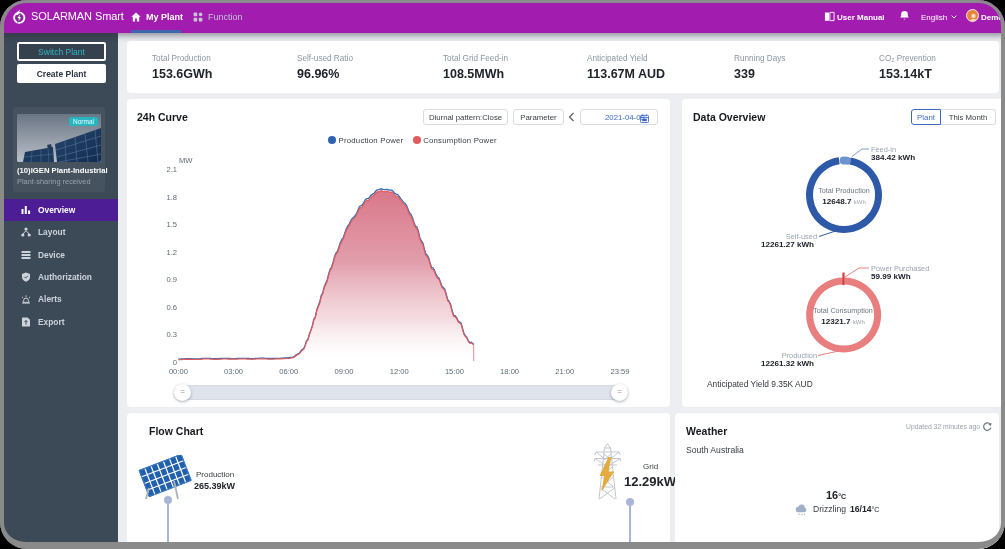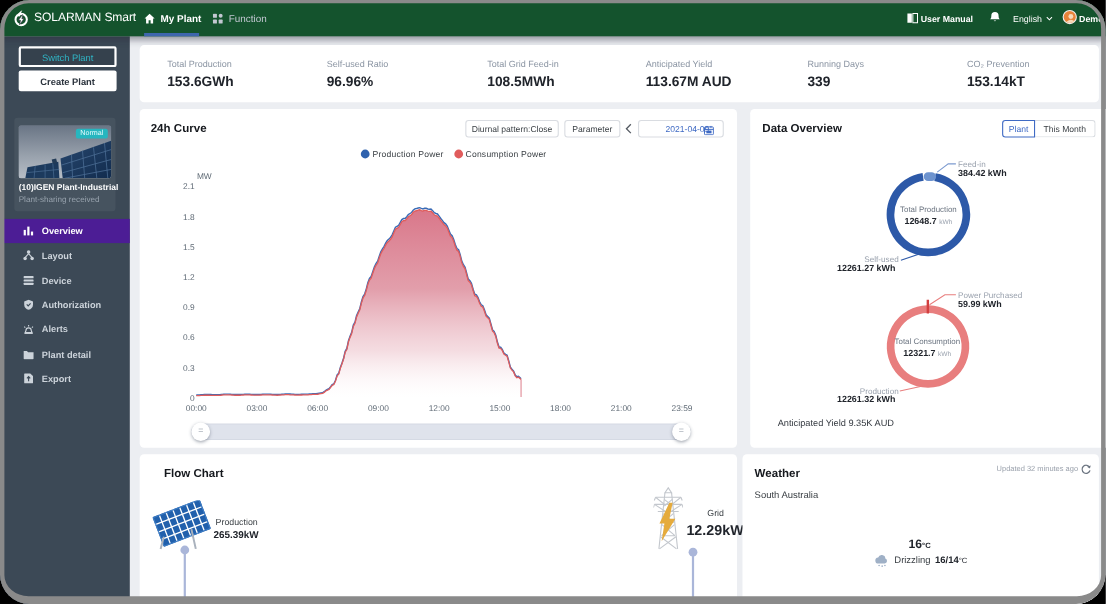--- a/index.html
+++ b/index.html
@@ -1,20 +1,20 @@
 <!DOCTYPE html>
 <html><head>
 <meta charset="utf-8">
 <style>
 *{margin:0;padding:0;box-sizing:border-box}
 html,body{width:1005px;height:549px;background:#000;font-family:"Liberation Sans",sans-serif;overflow:hidden}
 .frame{position:absolute;left:0;top:0;width:1005px;height:549px;border-radius:27px;overflow:hidden;background:#eceef2}
 .ring{position:absolute;left:0;top:0;width:1005px;height:549px;border-radius:26px;border-style:solid;border-color:#8a8a8a;border-width:3.5px 4px 7px 4px;z-index:90;pointer-events:none}
 
-.topbar{position:absolute;left:0;top:0;width:1005px;height:33px;background:#14532d;z-index:50;box-shadow:0 3px 6px rgba(40,44,60,.45)}
+.topbar{position:absolute;left:0;top:0;width:1005px;height:33px;background:#a21caf;z-index:50;box-shadow:0 3px 6px rgba(40,44,60,.45)}
 .logo{position:absolute;left:13px;top:9px;width:15px;height:15px}
 .brand{position:absolute;left:31px;top:10px;font-size:11px;color:#fff;letter-spacing:-0.1px}
 .tab{position:absolute;top:0;height:33px;color:#fff;font-size:9px;font-weight:bold;display:flex;align-items:center;gap:5px}
 .tab.t1{left:131px}
 .tab.t2{left:193px;color:#c3c8d2;font-weight:normal}
 .tabline{position:absolute;left:131px;top:30px;width:50px;height:3px;background:#3e66ad}
 
 .sidebar{position:absolute;left:0;top:33px;width:118px;height:516px;background:#3c4956;z-index:10}
 .sbtn{position:absolute;left:17px;width:89px;height:19px;border-radius:2px;font-size:8.5px;display:flex;align-items:center;justify-content:center}
 .sbtn.switch{top:9px;border:2px solid #ffffff;color:#30b4c4;background:rgba(0,0,0,.10)}
@@ -107,23 +107,20 @@
       <div class="mi"><svg class="ic" viewBox="0 0 10 10">
             <path d="M5 0.5L9 2v3c0 2.6-1.8 4-4 4.7C2.8 9 1 7.6 1 5V2z" fill="#ccd3da"></path>
             <path d="M3.3 4.8l1.3 1.3 2.2-2.3" stroke="#3c4956" stroke-width="1" fill="none"></path>
           </svg>Authorization</div>
       <div class="mi"><svg class="ic" viewBox="0 0 10 10">
             <path d="M2.6 6.5a2.4 2.4 0 114.8 0l.7 1.8H1.9z" fill="none" stroke="#ccd3da" stroke-width="1"></path>
             <path d="M5 2.8V1.4M2 3.8L1 2.9M8 3.8l1-.9" stroke="#ccd3da" stroke-width="1"></path>
             <rect x="1.2" y="8.6" width="7.6" height="1" fill="#ccd3da"></rect>
           </svg>Alerts</div>
       <div class="mi"><svg class="ic" viewBox="0 0 10 10">
-            <path d="M0.5 2h3l1 1.2h5V9a.6.6 0 01-.6.6H1.1A.6.6 0 01.5 9z" fill="#ccd3da"></path>
-          </svg>Plant detail</div>
-      <div class="mi"><svg class="ic" viewBox="0 0 10 10">
             <path d="M1.5 0.5h5L9 2.8V9a.5.5 0 01-.5.5h-7A.5.5 0 011 9V1a.5.5 0 01.5-.5z" fill="#ccd3da"></path>
             <path d="M5 7.6V3.6M3.5 5l1.5-1.6L6.5 5" stroke="#3c4956" stroke-width="1" fill="none"></path>
           </svg>Export</div>
     </div>
   </div>
   <div class="topbar">
     <svg class="logo" viewBox="0 0 28 32" style="width:14.5px;height:16.5px;left:12px;top:8.5px">
         <circle cx="14" cy="17" r="10" fill="none" stroke="#fff" stroke-width="3.6"></circle>
         <path d="M7.5 10.5 Q9.5 3.5 16 0.8 Q12.8 5.5 13.4 8.6 L10.5 12 Z" fill="#fff"></path>
         <path d="M16.2 8.2 L9.2 18.4 h3.6 L11.2 26.2 L19 15.6 h-3.8 L16.8 9.2 Z" fill="#fff" stroke="#2e323f" stroke-width="1.1"></path>

